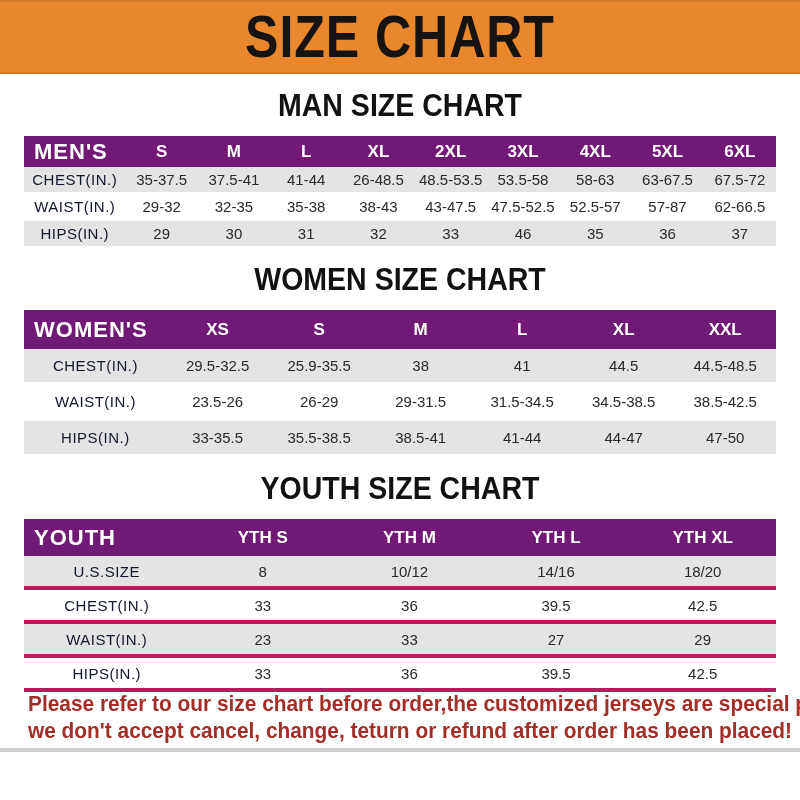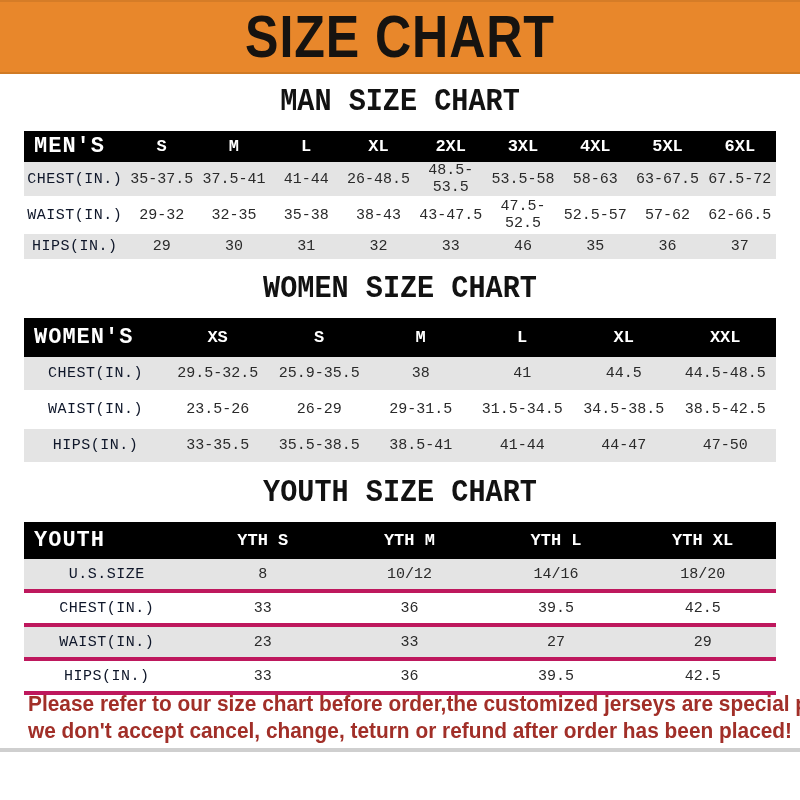--- a/index.html
+++ b/index.html
@@ -25,40 +25,40 @@
     margin:0;
     font-size:57px;
     font-weight:800;
     color:#161310;
     letter-spacing:1px;
     transform:scaleX(.88) scaleY(1.05);
     white-space:nowrap;
   }
 
   
-  .section{margin-top:6px;font-family:Liberation Mono, monospace;}
+  .section{margin-top:14px;}
   .section h2{
     margin:10px 0 12px 0;
     text-align:center;
     font-size:31px;
     font-weight:800;
     color:#121212;
     letter-spacing:0px;
     transform:scaleX(.92);
   }
 
   
   table{
     width:94%;
     margin:0 auto;
     border-collapse:collapse;
     table-layout:fixed;
   }
   thead th{
-    background:#000000;
+    background:#701a75;
     color:#ffffff;
     font-weight:700;
     font-size:17px;
     text-align:center;
     padding:0;
   }
   thead th.corner{
     text-align:left;
     padding-left:10px;
     font-size:22px;
@@ -166,21 +166,21 @@
             </tr>
             <tr class="plain">
               <td class="rowlabel">WAIST(IN.)</td>
               <td>29-32</td>
               <td>32-35</td>
               <td>35-38</td>
               <td>38-43</td>
               <td>43-47.5</td>
               <td>47.5-52.5</td>
               <td>52.5-57</td>
-              <td>57-62</td>
+              <td>57-87</td>
               <td>62-66.5</td>
             </tr>
             <tr class="striped">
               <td class="rowlabel">HIPS(IN.)</td>
               <td>29</td>
               <td>30</td>
               <td>31</td>
               <td>32</td>
               <td>33</td>
               <td>46</td>

